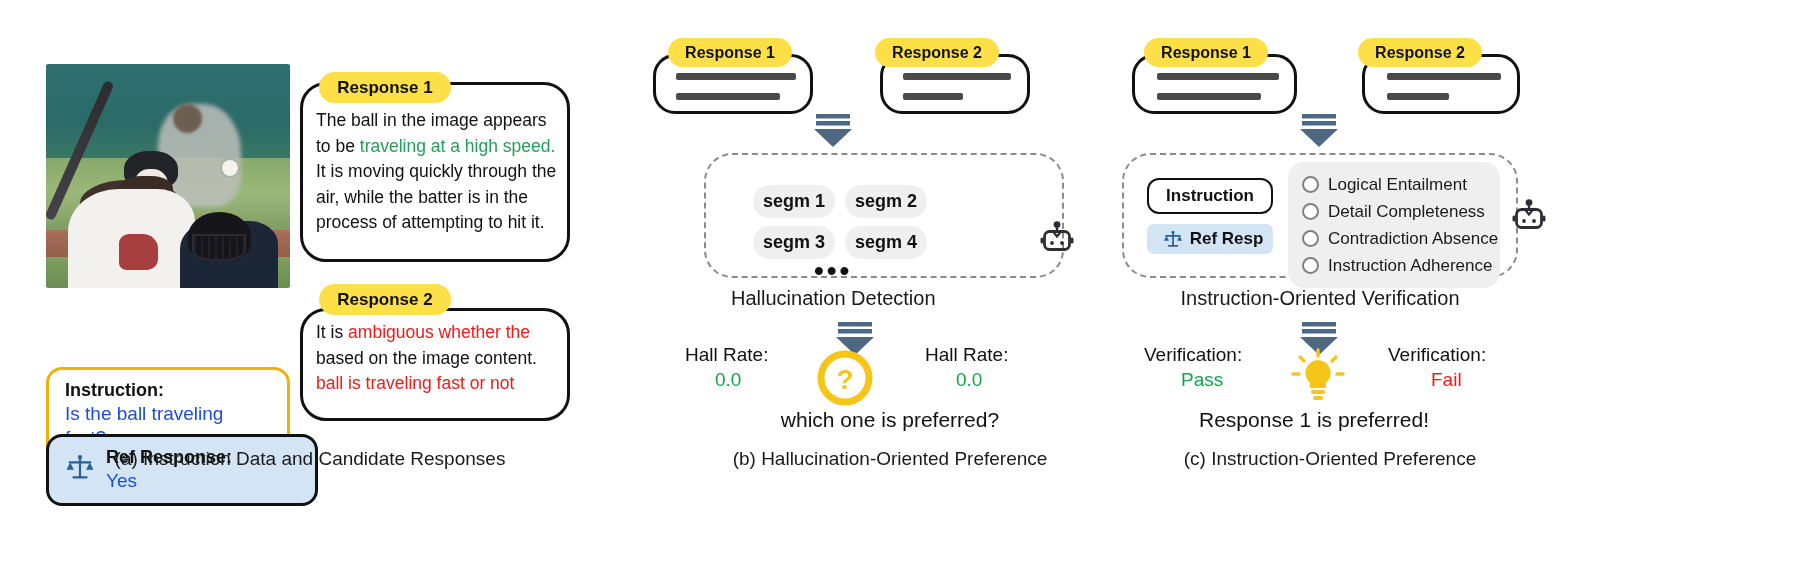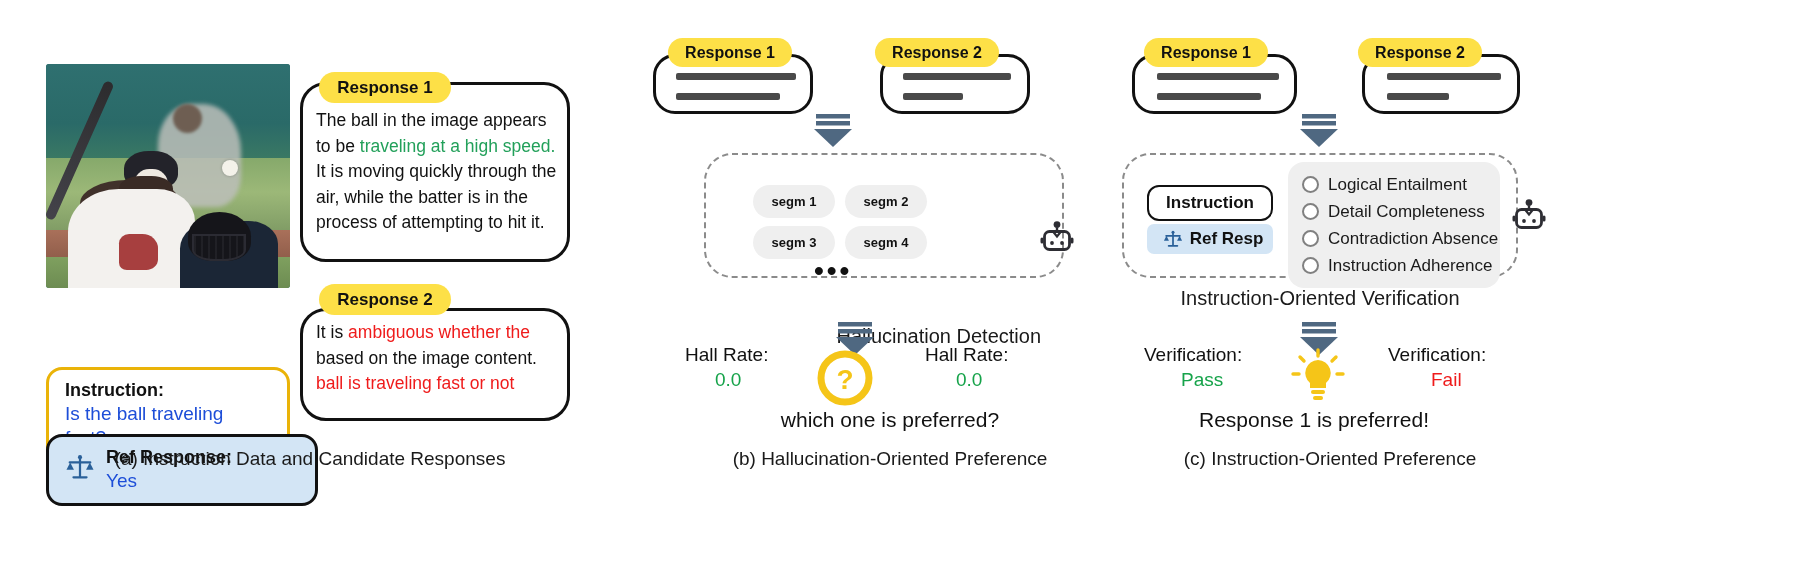--- a/index.html
+++ b/index.html
@@ -122,21 +122,21 @@
   .arrow { position:absolute; }
 
   
   .dashed {
     position:absolute; border:2.5px dashed #8b8b8b; border-radius:28px; background:#fff;
   }
 
   .segchip {
     position:absolute; background:#efefef; border-radius:17px;
     display:flex; align-items:center; justify-content:center;
-    font-weight:bold; font-size:13px; color:#111;
+    font-weight:bold; font-size:18px; color:#111;
   }
   .dots { position:absolute; font-size:28px; font-weight:bold; color:#111; letter-spacing:3px; line-height:1; }
 
   .robot { position:absolute; width:34px; height:34px; }
 
   .stage-label {
     position:absolute; font-size:20px; color:#1a1a1a; white-space:nowrap;
   }
   .metric-label { position:absolute; font-size:19px; color:#111; white-space:nowrap; }
   .metric-value { position:absolute; font-size:19px; white-space:nowrap; font-weight:400; }
@@ -271,21 +271,21 @@
         <path d="M17 7.6 v4" stroke="#2d2d33" stroke-width="2.4"></path>
         <rect x="4.5" y="11.5" width="25" height="18" rx="5" stroke="#2d2d33" stroke-width="2.8"></rect>
         <path d="M13 11.5 l4 5 l4 -5" stroke="#2d2d33" stroke-width="2.2" fill="none"></path>
         <circle cx="12" cy="23" r="1.9" fill="#2d2d33"></circle>
         <circle cx="22" cy="23" r="1.9" fill="#2d2d33"></circle>
         <rect x="0.5" y="17.5" width="3" height="6" rx="1.5" fill="#2d2d33"></rect>
         <rect x="30.5" y="17.5" width="3" height="6" rx="1.5" fill="#2d2d33"></rect>
       </svg>
     </div>
 
-    <div class="stage-label" style="left:111px; top:287px; width:310px; text-align:right;margin-top:38px;">Hallucination Detection</div>
+    <div class="stage-label" style="left:111px; top:287px; width:310px; text-align:left;">Hallucination Detection</div>
 
     <div class="arrow" style="left:212px; top:322px;">
       <svg width="46" height="38" viewBox="0 0 46 38">
         <rect x="6" y="0" width="34" height="4.5" fill="#4f6881"></rect>
         <rect x="6" y="7" width="34" height="4.5" fill="#4f6881"></rect>
         <path d="M4 15 h38 l-19 18 Z" fill="#4f6881"></path>
       </svg>
     </div>
 
     <div class="metric-label" style="left:65px; top:344px;">Hall Rate:</div>
@@ -323,21 +323,21 @@
     <div class="arrow" style="left:196px; top:114px;">
       <svg width="46" height="38" viewBox="0 0 46 38">
         <rect x="6" y="0" width="34" height="4.5" fill="#4f6881"></rect>
         <rect x="6" y="7" width="34" height="4.5" fill="#4f6881"></rect>
         <path d="M4 15 h38 l-19 18 Z" fill="#4f6881"></path>
       </svg>
     </div>
 
     <div class="dashed" style="left:22px; top:153px; width:396px; height:125px;"></div>
 
-    <div class="pill-box" style="left:47px; top:185px; width:126px; height:36px;">Instruction</div>
+    <div class="pill-box" style="left:47px; top:178px; width:126px; height:36px;">Instruction</div>
 
     <div class="pill-box blue" style="left:47px; top:224px; width:126px; height:30px; border-radius:7px;">
       <span style="display:flex;">
         <svg width="20" height="19" viewBox="0 0 32 30" fill="none">
           <path d="M16 3 v21" stroke="#2a6099" stroke-width="2.8" stroke-linecap="round"></path>
           <circle cx="16" cy="3.4" r="2.4" fill="#2a6099"></circle>
           <path d="M5 9 h22" stroke="#2a6099" stroke-width="2.8" stroke-linecap="round"></path>
           <path d="M9 25 h14" stroke="#2a6099" stroke-width="2.8" stroke-linecap="round"></path>
           <path d="M5.5 9 L1.5 17 h8 Z" fill="#2a6099"></path>
           <path d="M26.5 9 L22.5 17 h8 Z" fill="#2a6099"></path>

